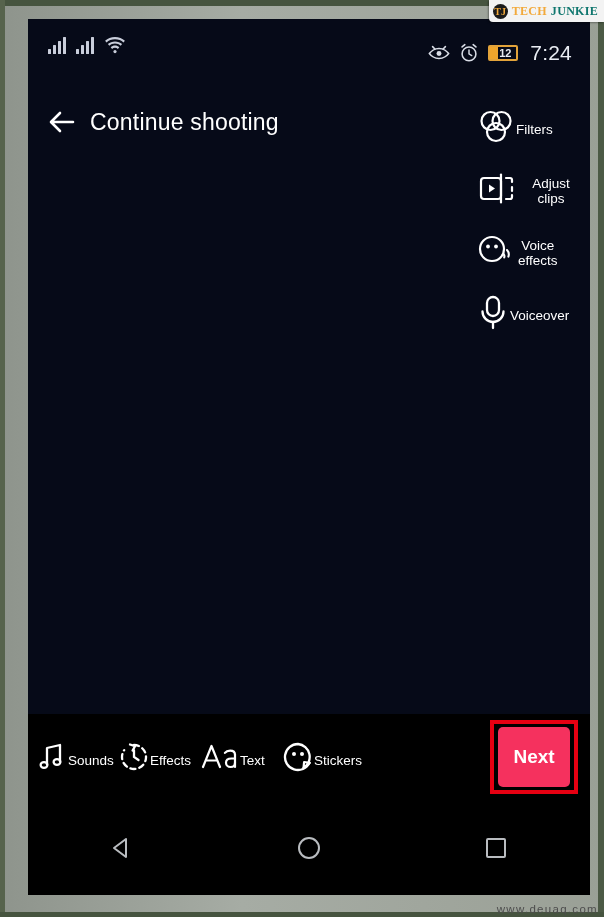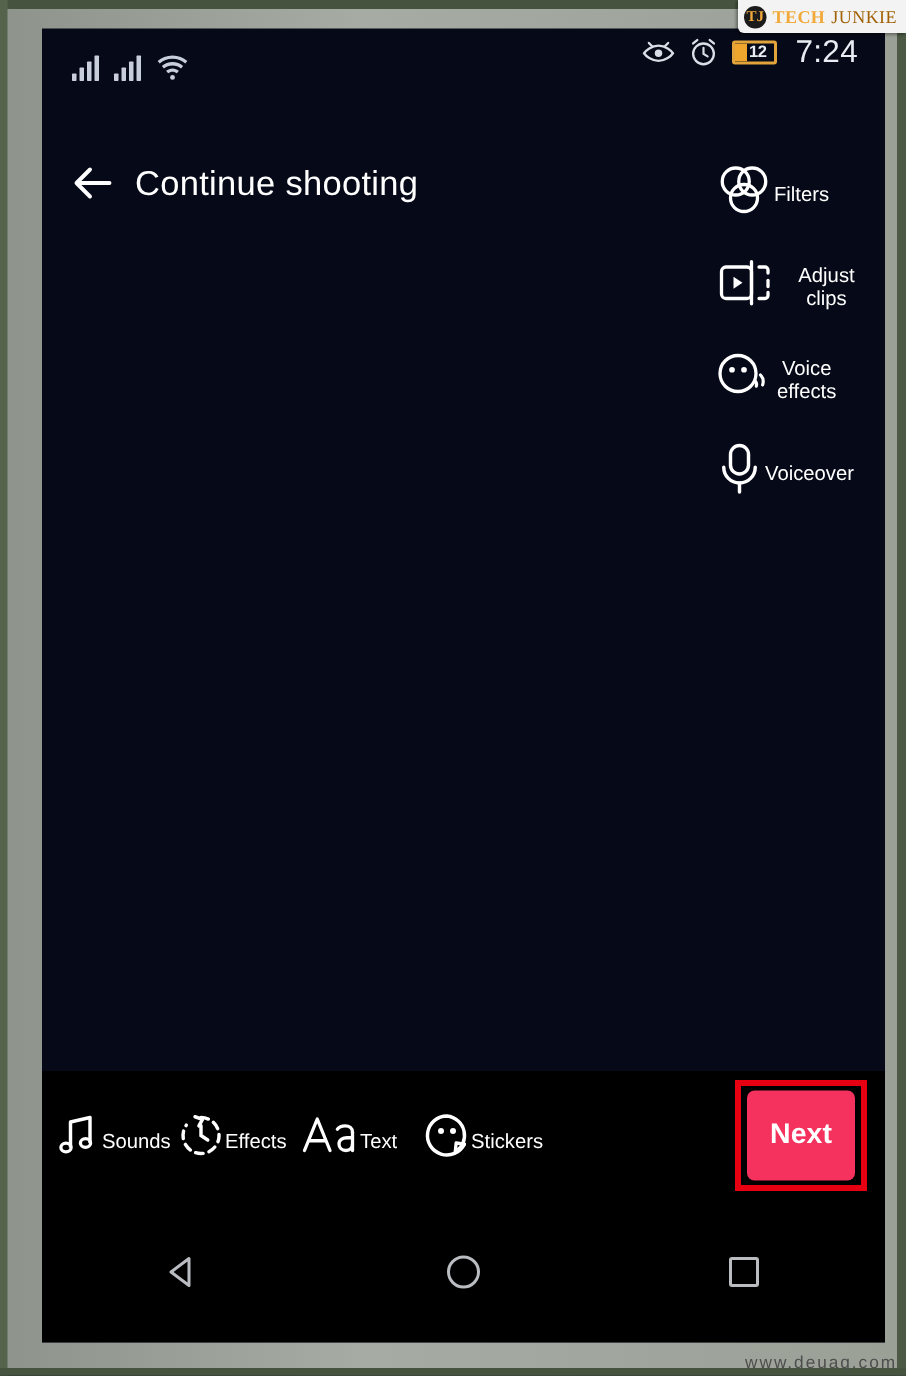--- a/index.html
+++ b/index.html
@@ -28,21 +28,21 @@
     background: #060a18;
     overflow: hidden;
   }
 
   
   #statusbar {
     position: absolute; left:0; top:0; width:562px; height:44px;
     color: #d9dde6;
   }
   .sb-left { position:absolute; left:20px; top:9px; display:flex; align-items:flex-end; gap:10px; height:26px;}
-  .sb-right { position:absolute; right:18px; top:4px; display:flex; align-items:center; gap:9px; }
+  .sb-right { position:absolute; right:18px; top:22px; display:flex; align-items:center; gap:9px; }
   .sig { display:flex; align-items:flex-end; gap:2px; height:20px; }
   .sig i { display:block; width:3px; background:#c9cedb; border-radius:.5px; }
   .sig i:nth-child(1){height:5px}
   .sig i:nth-child(2){height:9px}
   .sig i:nth-child(3){height:13px}
   .sig i:nth-child(4){height:17px}
   .sb-time { font-size:21px; color:#e9edf3; letter-spacing:.2px; margin-left:3px; }
   .batt {
     position:relative; width:30px; height:16px; border:2px solid #e2a33a; border-radius:2px;
     display:flex; align-items:center; overflow:hidden;
@@ -58,21 +58,21 @@
     display:flex; align-items:center; padding:0 6px 0 4px; gap:4px;
     box-shadow: -1px 1px 2px rgba(0,0,0,.35);
     z-index:60;
   }
   #tj-badge .tj-circle {
     width:15px; height:15px; border-radius:50%; background:#1b1b1b;
     display:flex; align-items:center; justify-content:center;
     font-size:10px; font-weight:bold; color:#f2a93b; font-family:"Liberation Serif", serif;
   }
   #tj-badge .tj-tech { font-size:12px; font-weight:bold; color:#f2a93b; letter-spacing:.3px; font-family:"Liberation Serif", serif;}
-  #tj-badge .tj-junkie { font-size:12px; font-weight:normal; color:#a16207; letter-spacing:.3px; font-family:"Liberation Serif", serif;}
+  #tj-badge .tj-junkie { font-size:12px; font-weight:bold; color:#0f766e; letter-spacing:.3px; font-family:"Liberation Serif", serif;}
 
   
   #header { position:absolute; left:0; top:78px; width:562px; height:50px; display:flex; align-items:center; }
   #back-arrow { margin-left:17px; width:34px; height:34px; }
   #header-title { color:#ffffff; font-size:23px; margin-left:11px; letter-spacing:.2px; }
 
   
   #rail { position:absolute; right:6px; top:86px; width:108px; display:flex; flex-direction:column; align-items:center; }
   .rail-item { display:flex; flex-direction:row; align-items:center; width:108px; margin-bottom:18px; }
   .rail-icon { height:44px; display:flex; align-items:center; justify-content:center; }

